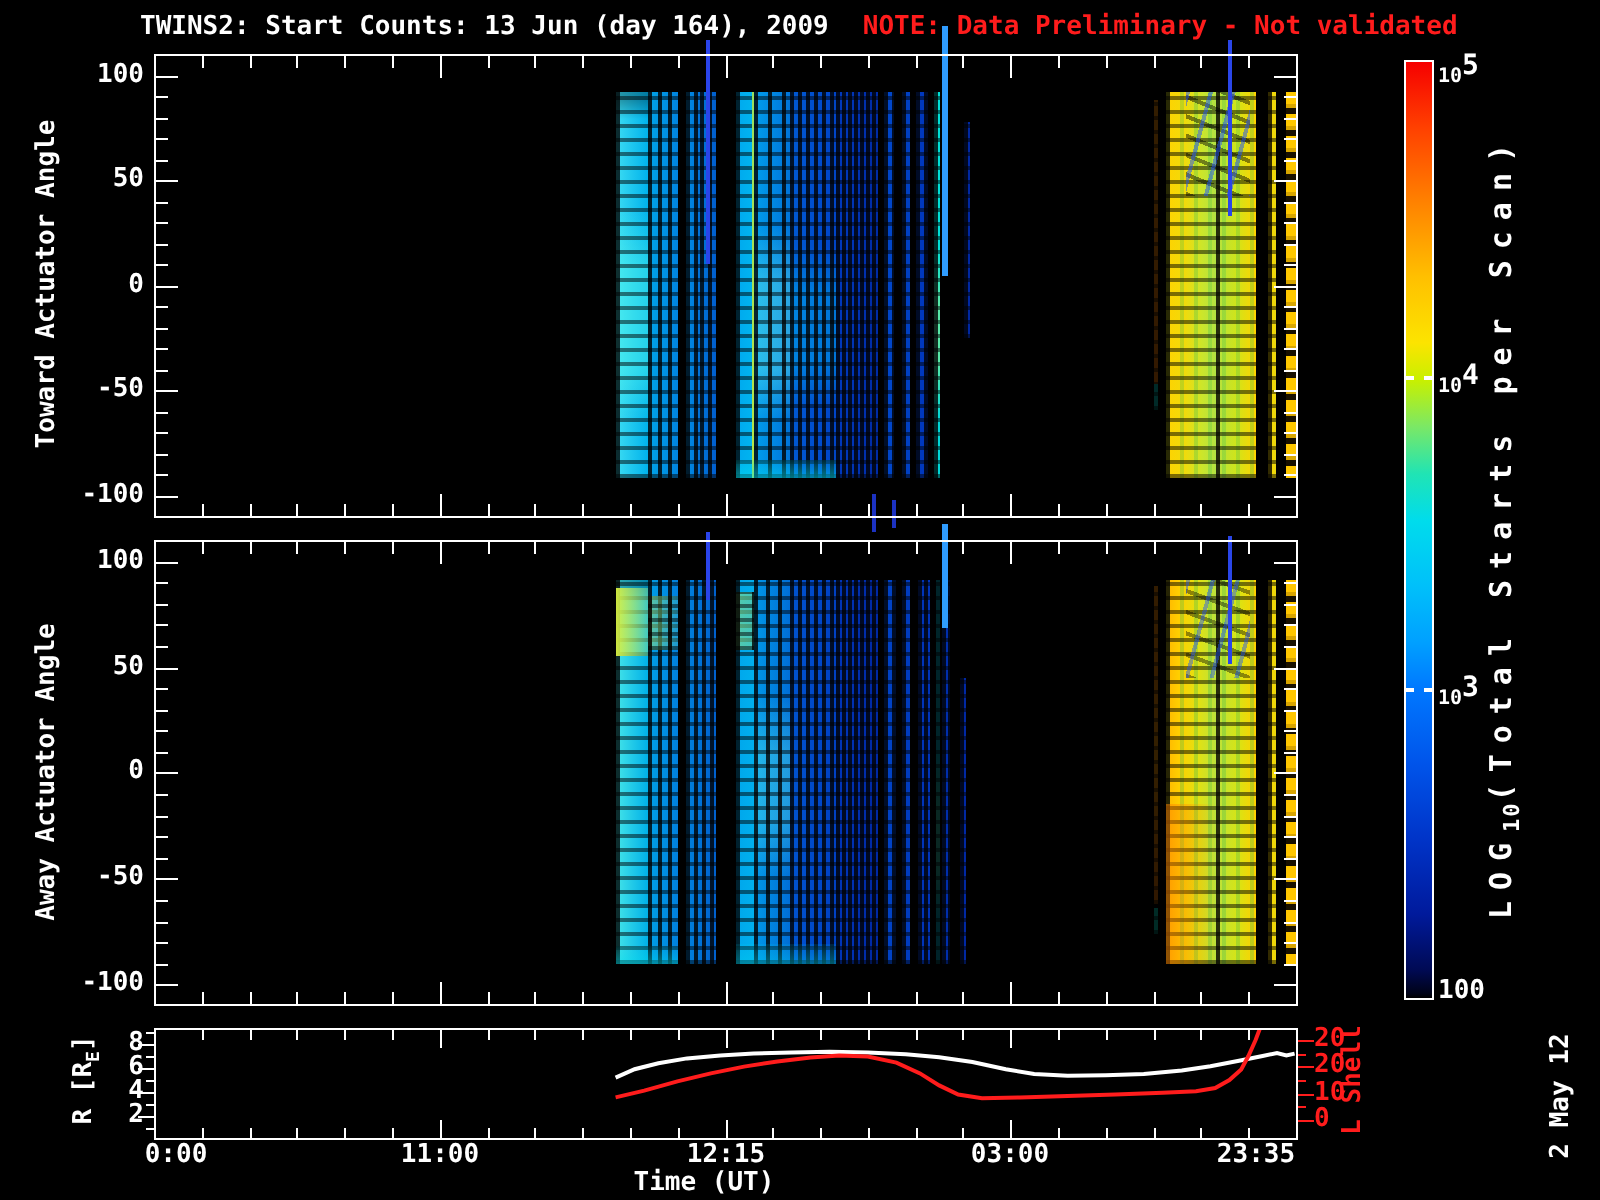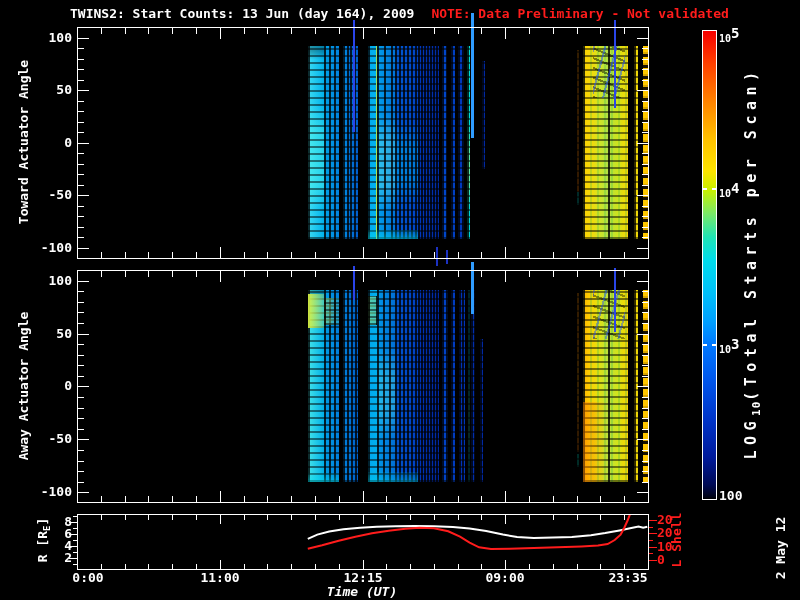--- a/index.html
+++ b/index.html
@@ -14,21 +14,21 @@
 </head>
 <body>
 
 <div id="stage">
   <div class="txt" style="left:70px;top:7px;"><span>TWINS2: Start Counts: 13 Jun (day 164), 2009</span><span id="titleNote" style="margin-left: 17px; color: rgb(255, 28, 28);">NOTE: Data Preliminary - Not validated</span></div>
 
   <div class="txt rot" style="left:24px;top:142px;">Toward Actuator Angle</div>
   <div class="txt rot" style="left:24px;top:386px;">Away Actuator Angle</div>
   <div class="txt rot" style="left:45px;top:540px;"><span>R [R</span><sub style="font-size:9px;">E</sub><span>]</span></div>
   <div class="txt rot" id="lshellTitle" style="left: 677px; top: 540px; color: rgb(255, 28, 28);">L Shell</div>
-  <div class="txt ctr" style="left:362px;top:585px;font-style:italic;">Time (UT)</div>
+  <div class="txt ctr" style="left:352px;top:585px;">Time (UT)</div>
 
   <div class="rot" style="left:752px;top:263px;font-size:15px;letter-spacing:5.5px;white-space:nowrap;"><span>LOG</span><sub style="font-size:11px;letter-spacing:1px;">10</sub><span>(Total Starts per Scan)</span></div>
   <div class="txt rot" style="left:781px;top:548px;">2 May 12</div>
 <div style="left: 307.779px; top: 45.9px; width: 16.1784px; height: 193.2px; background: repeating-linear-gradient(90deg, rgba(0, 0, 0, 0.8) 0px, rgba(0, 0, 0, 0.8) 2px, rgba(0, 0, 0, 0) 2px, rgba(0, 0, 0, 0) 17px), repeating-linear-gradient(0deg, rgba(0, 0, 0, 0.5) 0px, rgba(0, 0, 0, 0.5) 2px, rgba(0, 0, 0, 0) 2px, rgba(0, 0, 0, 0) 7px), linear-gradient(rgba(0, 0, 0, 0.3) 0px, rgba(0, 0, 0, 0.3) 2%, rgba(255, 255, 255, 0) 7%), linear-gradient(rgba(255, 255, 255, 0) 30%, rgba(90, 255, 235, 0.4) 45%, rgba(90, 255, 235, 0.4) 72%, rgba(255, 255, 255, 0) 86%), linear-gradient(90deg, rgb(60, 220, 242), rgb(0, 178, 236));"></div>
     <div style="left: 323.958px; top: 45.9px; width: 15.2267px; height: 193.2px; background: repeating-linear-gradient(90deg, rgba(0, 0, 0, 0.8) 0px, rgba(0, 0, 0, 0.8) 2px, rgba(0, 0, 0, 0) 2px, rgba(0, 0, 0, 0) 5px), repeating-linear-gradient(0deg, rgba(0, 0, 0, 0.5) 0px, rgba(0, 0, 0, 0.5) 2px, rgba(0, 0, 0, 0) 2px, rgba(0, 0, 0, 0) 7px), linear-gradient(90deg, rgb(0, 164, 232), rgb(0, 132, 224));"></div>
     <div style="left: 342.515px; top: 45.9px; width: 7.61334px; height: 193.2px; background: repeating-linear-gradient(90deg, rgba(0, 0, 0, 0.8) 0px, rgba(0, 0, 0, 0.8) 2px, rgba(0, 0, 0, 0) 2px, rgba(0, 0, 0, 0) 4px), repeating-linear-gradient(0deg, rgba(0, 0, 0, 0.5) 0px, rgba(0, 0, 0, 0.5) 2px, rgba(0, 0, 0, 0) 2px, rgba(0, 0, 0, 0) 7px), linear-gradient(90deg, rgb(0, 142, 228), rgb(0, 112, 216));"></div>
     <div style="left: 350.129px; top: 45.9px; width: 7.61334px; height: 193.2px; background: repeating-linear-gradient(90deg, rgba(0, 0, 0, 0.8) 0px, rgba(0, 0, 0, 0.8) 2px, rgba(0, 0, 0, 0) 2px, rgba(0, 0, 0, 0) 4px), repeating-linear-gradient(0deg, rgba(0, 0, 0, 0.5) 0px, rgba(0, 0, 0, 0.5) 2px, rgba(0, 0, 0, 0) 2px, rgba(0, 0, 0, 0) 7px), linear-gradient(90deg, rgb(0, 118, 218), rgb(0, 94, 206));"></div>
     <div style="left: 367.735px; top: 45.9px; width: 8.08918px; height: 193.2px; background: repeating-linear-gradient(90deg, rgba(0, 0, 0, 0.8) 0px, rgba(0, 0, 0, 0.8) 2px, rgba(0, 0, 0, 0) 2px, rgba(0, 0, 0, 0) 11px), repeating-linear-gradient(0deg, rgba(0, 0, 0, 0.5) 0px, rgba(0, 0, 0, 0.5) 2px, rgba(0, 0, 0, 0) 2px, rgba(0, 0, 0, 0) 7px), linear-gradient(90deg, rgb(0, 168, 238), rgb(0, 180, 240));"></div>
     <div style="left: 375.824px; top: 45.9px; width: 1.4275px; height: 193.2px; background: linear-gradient(rgb(152, 224, 96), rgb(182, 230, 72));"></div>
     <div style="left: 377.251px; top: 45.9px; width: 18.0817px; height: 193.2px; background: repeating-linear-gradient(90deg, rgba(0, 0, 0, 0.8) 0px, rgba(0, 0, 0, 0.8) 2px, rgba(0, 0, 0, 0) 2px, rgba(0, 0, 0, 0) 7px), repeating-linear-gradient(0deg, rgba(0, 0, 0, 0.5) 0px, rgba(0, 0, 0, 0.5) 2px, rgba(0, 0, 0, 0) 2px, rgba(0, 0, 0, 0) 7px), linear-gradient(rgba(255, 255, 255, 0) 35%, rgba(120, 255, 240, 0.35) 50%, rgba(120, 255, 240, 0.35) 72%, rgba(255, 255, 255, 0) 85%), linear-gradient(90deg, rgb(0, 158, 236), rgb(0, 116, 218));"></div>
@@ -316,21 +316,21 @@
     <div style="left: 649px; top: 560px; width: 8px; height: 1px; background: rgb(255, 28, 28);"></div>
     <div style="left: 649px; top: 553px; width: 4px; height: 1px; background: rgb(255, 28, 28);"></div>
     <div style="left: 649px; top: 547px; width: 8px; height: 1px; background: rgb(255, 28, 28);"></div>
     <div style="left: 649px; top: 540px; width: 4px; height: 1px; background: rgb(255, 28, 28);"></div>
     <div style="left: 649px; top: 533px; width: 8px; height: 1px; background: rgb(255, 28, 28);"></div>
     <div style="left: 649px; top: 527px; width: 4px; height: 1px; background: rgb(255, 28, 28);"></div>
     <div style="left: 649px; top: 520px; width: 8px; height: 1px; background: rgb(255, 28, 28);"></div>
     <div style="left: 53px; top: 571px; width: 70px; text-align: center; font-size: 13px; line-height: 14px; white-space: nowrap;">0:00</div>
     <div style="left: 185px; top: 571px; width: 70px; text-align: center; font-size: 13px; line-height: 14px; white-space: nowrap;">11:00</div>
     <div style="left: 328px; top: 571px; width: 70px; text-align: center; font-size: 13px; line-height: 14px; white-space: nowrap;">12:15</div>
-    <div style="left: 470px; top: 571px; width: 70px; text-align: center; font-size: 13px; line-height: 14px; white-space: nowrap;">09:00</div>
+    <div style="left: 470px; top: 571px; width: 70px; text-align: center; font-size: 13px; line-height: 14px; white-space: nowrap;">03:00</div>
     <div style="left: 593px; top: 571px; width: 70px; text-align: center; font-size: 13px; line-height: 14px; white-space: nowrap;">23:35</div>
     <div style="left: 30px; top: 31px; width: 42px; text-align: right; font-size: 13px; line-height: 14px; white-space: nowrap;">100</div>
     <div style="left: 30px; top: 274px; width: 42px; text-align: right; font-size: 13px; line-height: 14px; white-space: nowrap;">100</div>
     <div style="left: 30px; top: 83px; width: 42px; text-align: right; font-size: 13px; line-height: 14px; white-space: nowrap;">50</div>
     <div style="left: 30px; top: 327px; width: 42px; text-align: right; font-size: 13px; line-height: 14px; white-space: nowrap;">50</div>
     <div style="left: 30px; top: 136px; width: 42px; text-align: right; font-size: 13px; line-height: 14px; white-space: nowrap;">0</div>
     <div style="left: 30px; top: 379px; width: 42px; text-align: right; font-size: 13px; line-height: 14px; white-space: nowrap;">0</div>
     <div style="left: 30px; top: 188px; width: 42px; text-align: right; font-size: 13px; line-height: 14px; white-space: nowrap;">-50</div>
     <div style="left: 30px; top: 432px; width: 42px; text-align: right; font-size: 13px; line-height: 14px; white-space: nowrap;">-50</div>
     <div style="left: 30px; top: 241px; width: 42px; text-align: right; font-size: 13px; line-height: 14px; white-space: nowrap;">-100</div>

